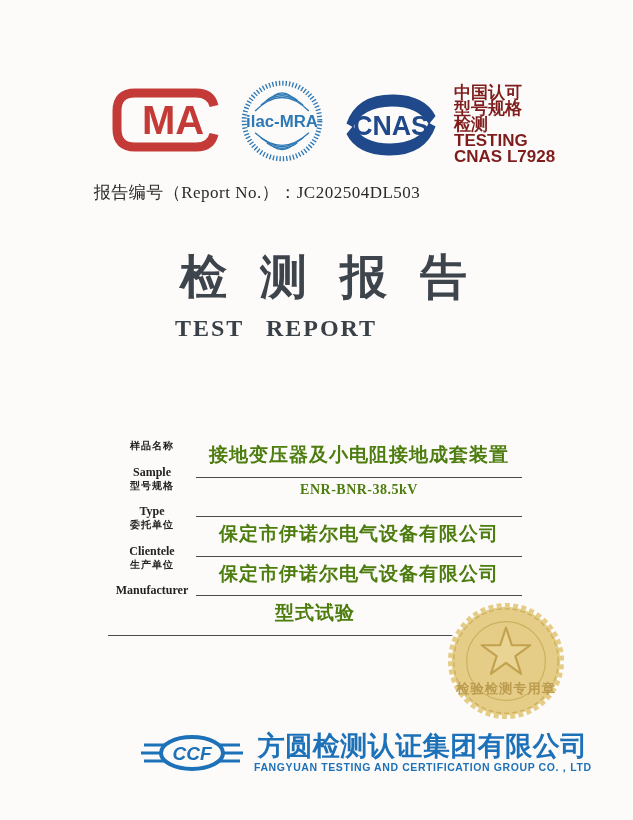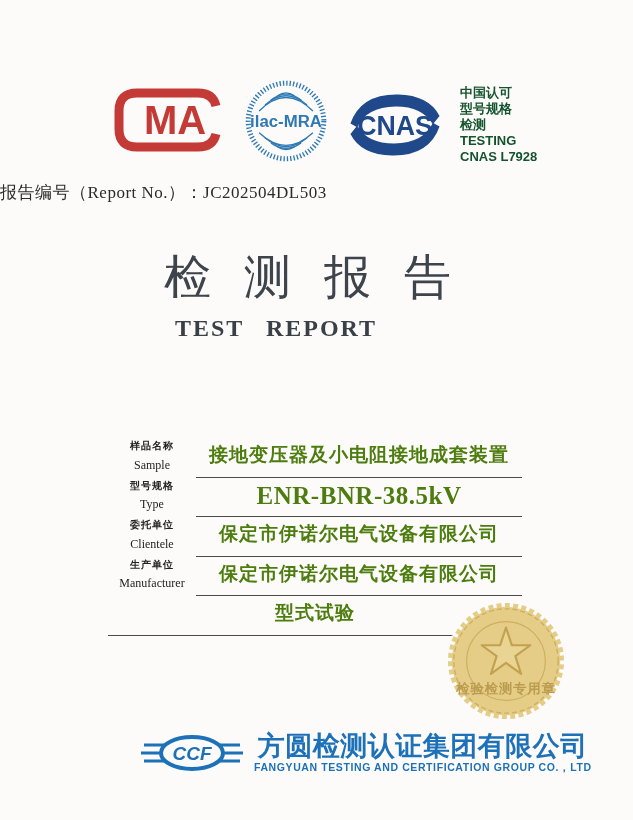--- a/index.html
+++ b/index.html
@@ -15,35 +15,35 @@
   .cma-wrap{width:126px;text-align:center;}
   .cma-number{
     color:#c43a36;font-weight:bold;font-size:17px;letter-spacing:.5px;
     font-family:"Liberation Serif",serif;margin-top:1px;
   }
   .ilac-wrap{width:84px;margin-left:10px;margin-top:2px;}
   .cnas-wrap{width:100px;margin-left:18px;margin-top:11px;}
   .accred-block{
     margin-left:14px;margin-top:6px;line-height:16px;
     font-family:"Liberation Sans","DejaVu Sans",sans-serif;
-    font-weight:bold;font-size:13px;color:#14532d;
+    font-weight:bold;font-size:17px;color:#7f1d1d;
   }
   .accred-block div{white-space:nowrap;}
 
   
   .report-no{
-    position:absolute;top:181px;left:0;width:514px;text-align:left;
+    position:absolute;top:181px;left:0;width:514px;text-align:center;
     font-size:17px;color:#2b2b2b;letter-spacing:.5px;
   }
   .report-no .num{font-family:"Liberation Serif",serif;}
 
   
   .title-zh{
-    position:absolute;top:246px;left:0;width:615px;text-align:center;
-    font-size:47px;font-weight:normal;color:#3e444b;
+    position:absolute;top:246px;left:16px;width:615px;text-align:center;
+    font-size:47px;font-weight:bold;color:#3e444b;
     letter-spacing:33px;padding-left:33px;box-sizing:border-box;
     font-family:"Liberation Serif","DejaVu Serif",serif;
   }
   .title-en{
     position:absolute;top:315px;left:0;width:552px;text-align:center;
     font-size:24px;font-weight:bold;color:#3a4047;
     letter-spacing:2px;word-spacing:14px;
   }
 
   
@@ -51,30 +51,30 @@
   .field-row{display:flex;height:39.5px;}
   .field-label{
     width:88px;flex:0 0 88px;text-align:center;line-height:1.05;
     padding-top:3px;
   }
   .label-zh{
     font-size:10px;font-weight:bold;color:#232323;
     font-family:"Liberation Sans","DejaVu Sans",sans-serif;letter-spacing:1px;
   }
   .label-en{
-    font-size:12px;font-weight:normal;color:#232323;
-    font-family:"Liberation Serif",serif;margin-top:7px;
+    font-size:12px;font-weight:bold;color:#232323;
+    font-family:"Liberation Serif",serif;margin-top:14px;
   }
   .field-value{
     flex:1;margin-left:0;border-bottom:1.5px solid #4b4b4b;
     text-align:center;font-size:19px;font-weight:bold;color:#4d7c0f;
     padding-top:4px;letter-spacing:1px;
     font-family:"Liberation Sans","DejaVu Sans",sans-serif;
   }
-  .field-value.latin{font-family:"Liberation Serif",serif;font-size:25px;letter-spacing:.5px;}
+  .field-value.latin{font-family:"Liberation Serif",serif;font-size:14px;letter-spacing:.5px;}
 
   
   .seal{position:absolute;left:443px;top:598px;width:126px;height:126px;z-index:5;}
 
   
   .footer{position:absolute;left:138px;top:731px;display:flex;align-items:flex-start;text-align:center;}
   .ccf-logo{width:108px;height:44px;}
   .footer-text{margin-left:8px;}
   .footer-zh{
     font-size:27px;font-weight:bold;color:#1d71b8;letter-spacing:.5px;

